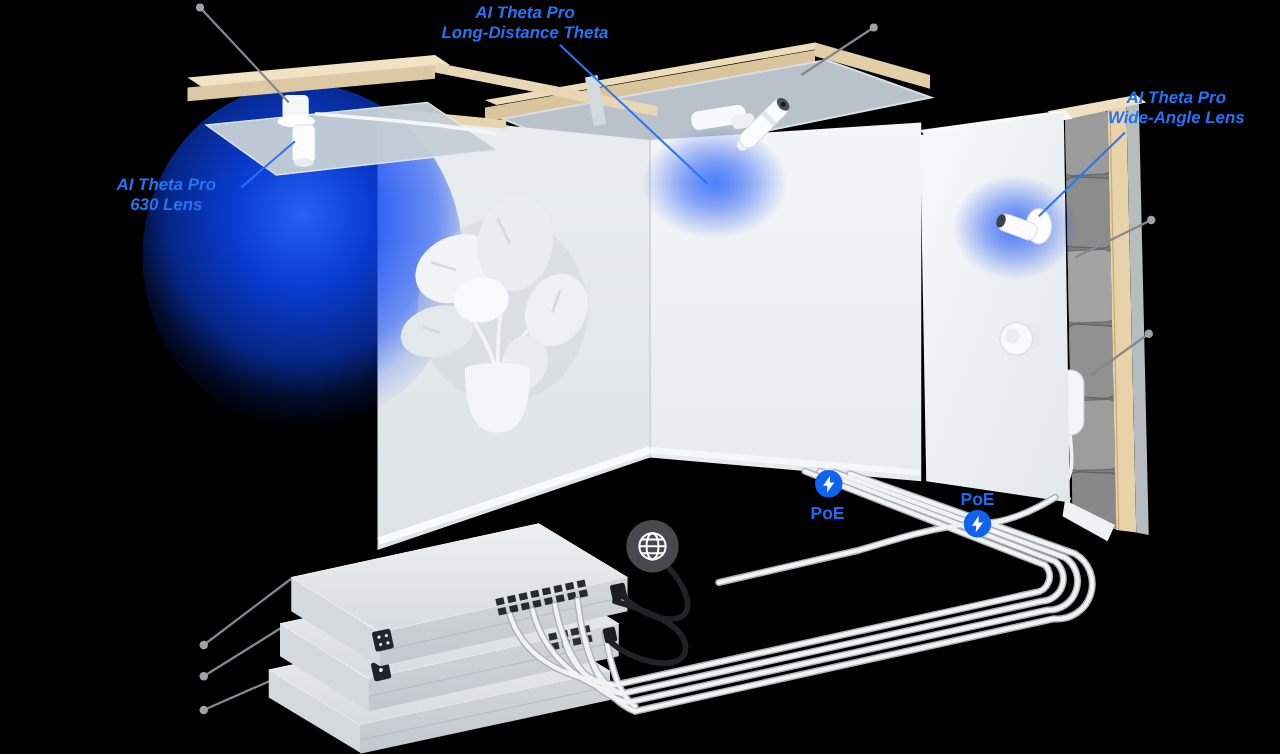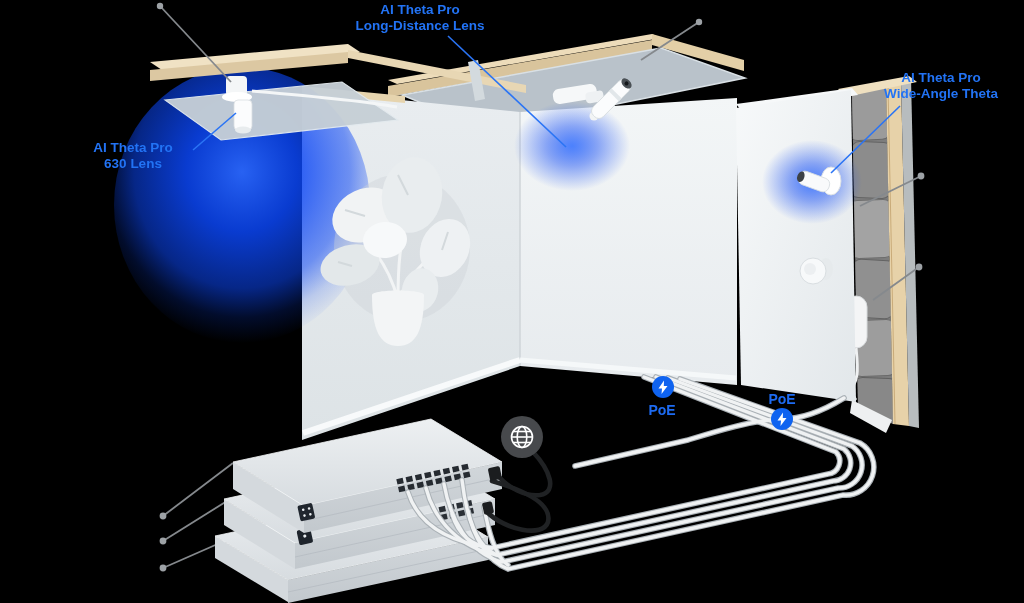--- a/index.html
+++ b/index.html
@@ -1,20 +1,20 @@
 <!DOCTYPE html>
 <html><head>
 <meta charset="utf-8">
 <style>
   html,body{margin:0;padding:0;background:#000;}
   .scene{position:relative;width:1024px;height:603px;background:#000;overflow:hidden;
          font-family:"Liberation Sans",sans-serif;}
   .scene svg{position:absolute;left:0;top:0;}
   .blue-label{position:absolute;transform:translateX(-50%);text-align:center;
-    color:#2273f5;font-weight:bold;font-size:13.5px;line-height:16px;white-space:nowrap;}
+    color:#2273f5;font-weight:bold;font-size:13.5px;line-height:16px;white-space:nowrap;font-style:italic;}
   .poe-label{position:absolute;transform:translateX(-50%);color:#1d6bf3;
     font-weight:bold;font-size:14px;line-height:14px;}
   .core{fill:none;stroke:#f0f2f3;stroke-width:3.4;stroke-linecap:round;}
   .blackcable{fill:none;stroke:#202224;stroke-width:4.6;stroke-linecap:round;}
   .leader{stroke:#85898d;stroke-width:1.8;}
   .bluelead{stroke:#2a74f5;stroke-width:1.6;}
 </style>
 </head>
 <body>
 
@@ -302,21 +302,21 @@
     <polygon points="783,412.5 777.5,420.5 781,420.5 780.5,426 786.5,418 782.8,418" fill="#ffffff"></polygon>
   </g>
 </svg>
 
 <div class="blue-label" style="left:133px;top:140px;">
   <div>AI Theta Pro</div>
   <div>630 Lens</div>
 </div>
 <div class="blue-label" style="left:420px;top:2px;">
   <div>AI Theta Pro</div>
-  <div>Long-Distance Lens</div>
+  <div>Long-Distance Theta</div>
 </div>
 <div class="blue-label" style="left:941px;top:70px;">
   <div>AI Theta Pro</div>
-  <div>Wide-Angle Theta</div>
+  <div>Wide-Angle Lens</div>
 </div>
 <div class="poe-label" style="left:662px;top:403px;">PoE</div>
 <div class="poe-label" style="left:782px;top:392px;">PoE</div>
 </div>
 
 </body></html>

